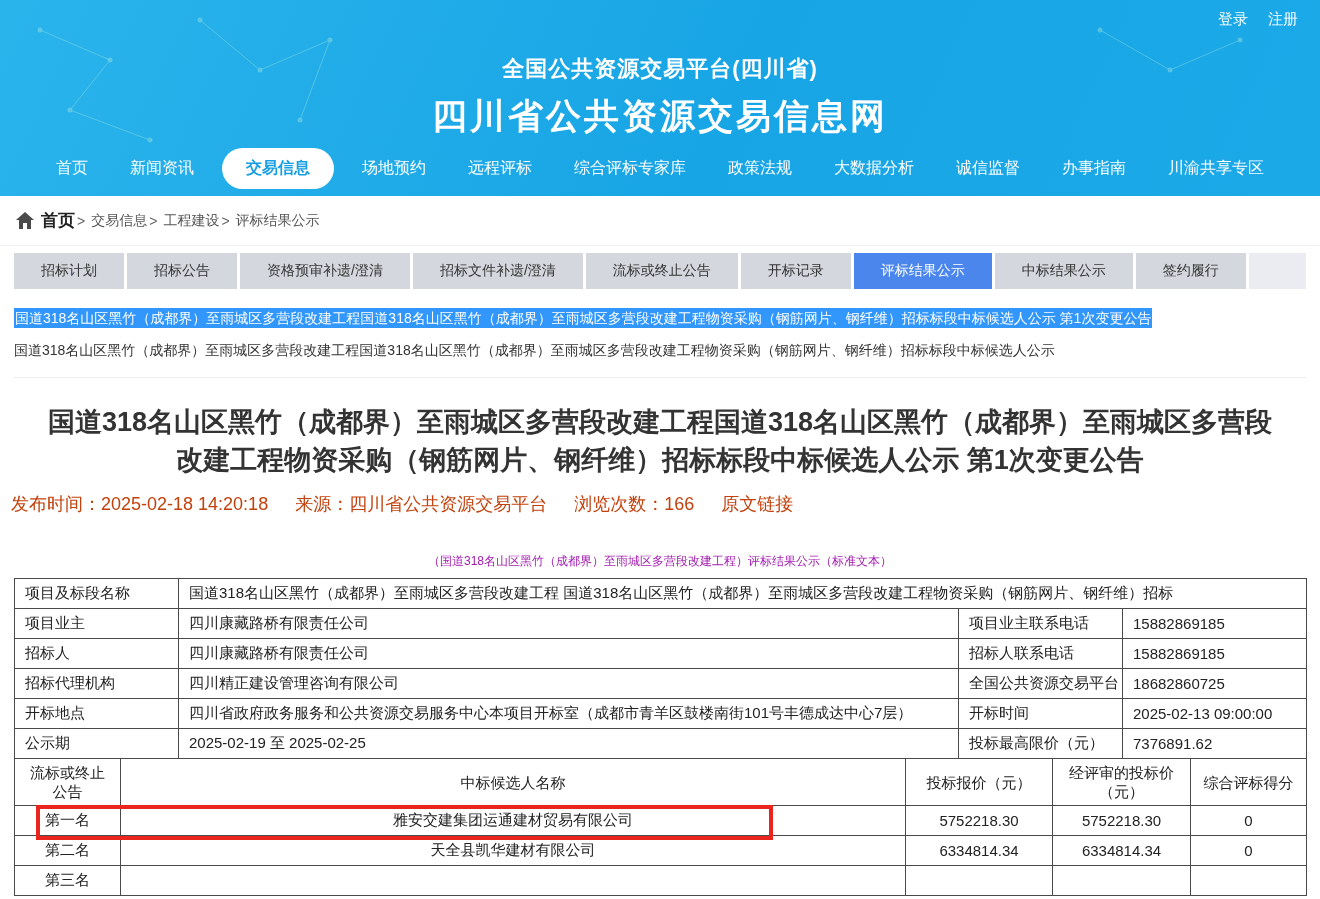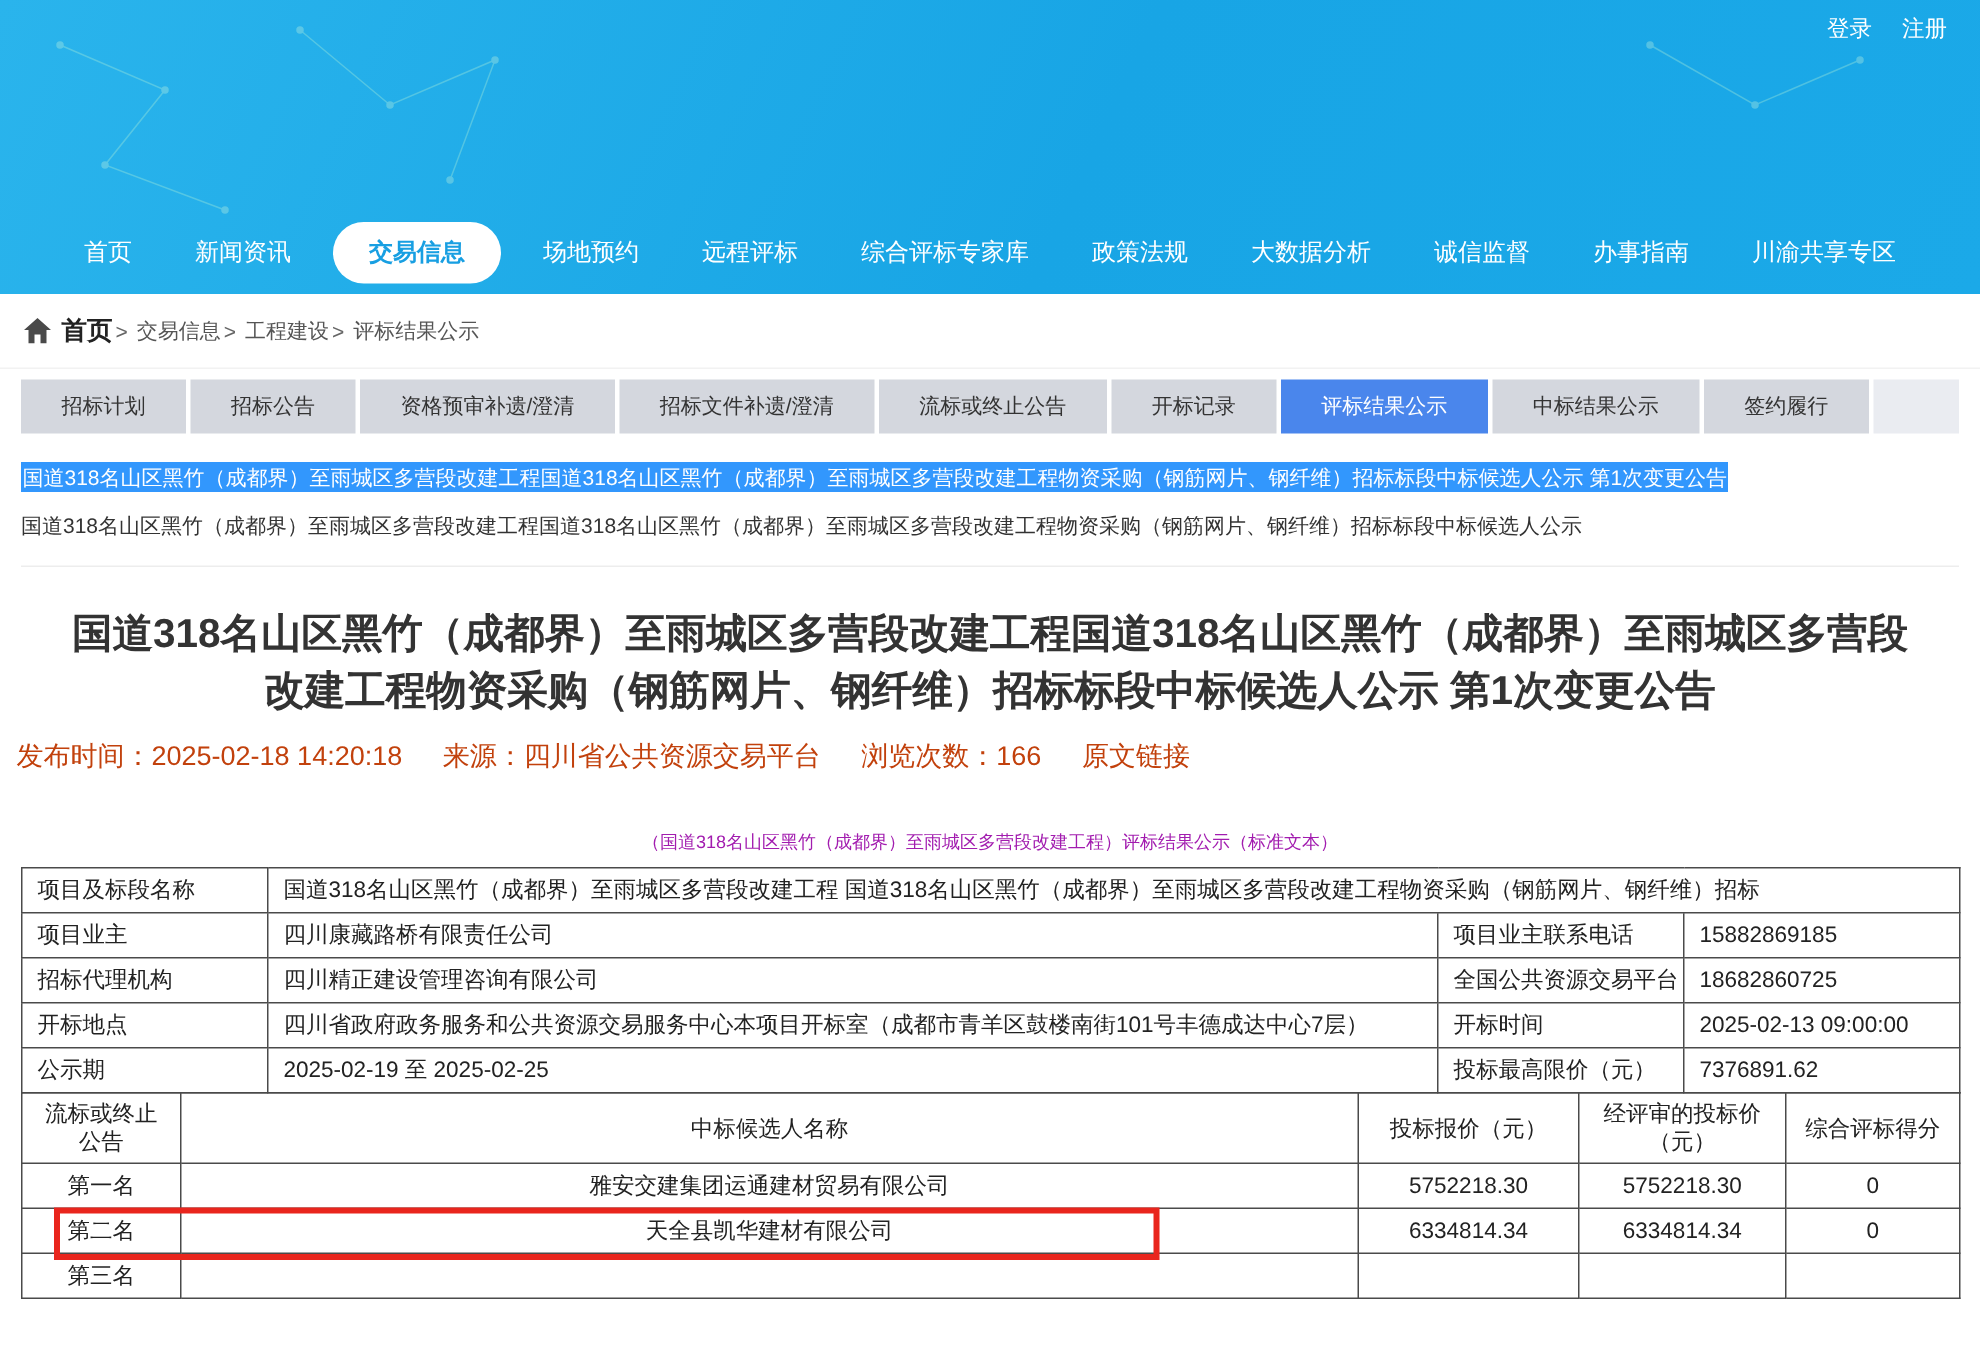--- a/index.html
+++ b/index.html
@@ -87,20 +87,24 @@
           <circle cx="1170" cy="70" r="2.5"></circle>
         <circle cx="1240" cy="40" r="2.5"></circle>
       </g>
     </svg>
 
     <div class="topbar">
       <a class="toplink">登录</a>
       <a class="toplink">注册</a>
     </div>
 
+    <div class="masthead">
+      <div class="sub">全国公共资源交易平台(四川省)</div>
+      <div class="main">四川省公共资源交易信息网</div>
+    </div>
 
     <div class="nav">
       <div class="nav-item">首页</div>
       <div class="nav-item">新闻资讯</div>
       <div class="nav-item active">交易信息</div>
       <div class="nav-item">场地预约</div>
       <div class="nav-item">远程评标</div>
       <div class="nav-item">综合评标专家库</div>
       <div class="nav-item">政策法规</div>
       <div class="nav-item">大数据分析</div>
@@ -166,20 +170,26 @@
       </colgroup>
     <tbody>
         <tr>
       <td>项目及标段名称</td>
       <td colspan="3">国道318名山区黑竹（成都界）至雨城区多营段改建工程 国道318名山区黑竹（成都界）至雨城区多营段改建工程物资采购（钢筋网片、钢纤维）招标</td>
     </tr>
     <tr>
       <td>项目业主</td>
       <td>四川康藏路桥有限责任公司</td>
       <td>项目业主联系电话</td>
+      <td>15882869185</td>
+    </tr>
+    <tr>
+      <td>招标人</td>
+      <td>四川康藏路桥有限责任公司</td>
+      <td>招标人联系电话</td>
       <td>15882869185</td>
     </tr>
     <tr>
       <td>招标代理机构</td>
       <td>四川精正建设管理咨询有限公司</td>
       <td>全国公共资源交易平台</td>
       <td>18682860725</td>
     </tr>
     <tr>
       <td>开标地点</td>

